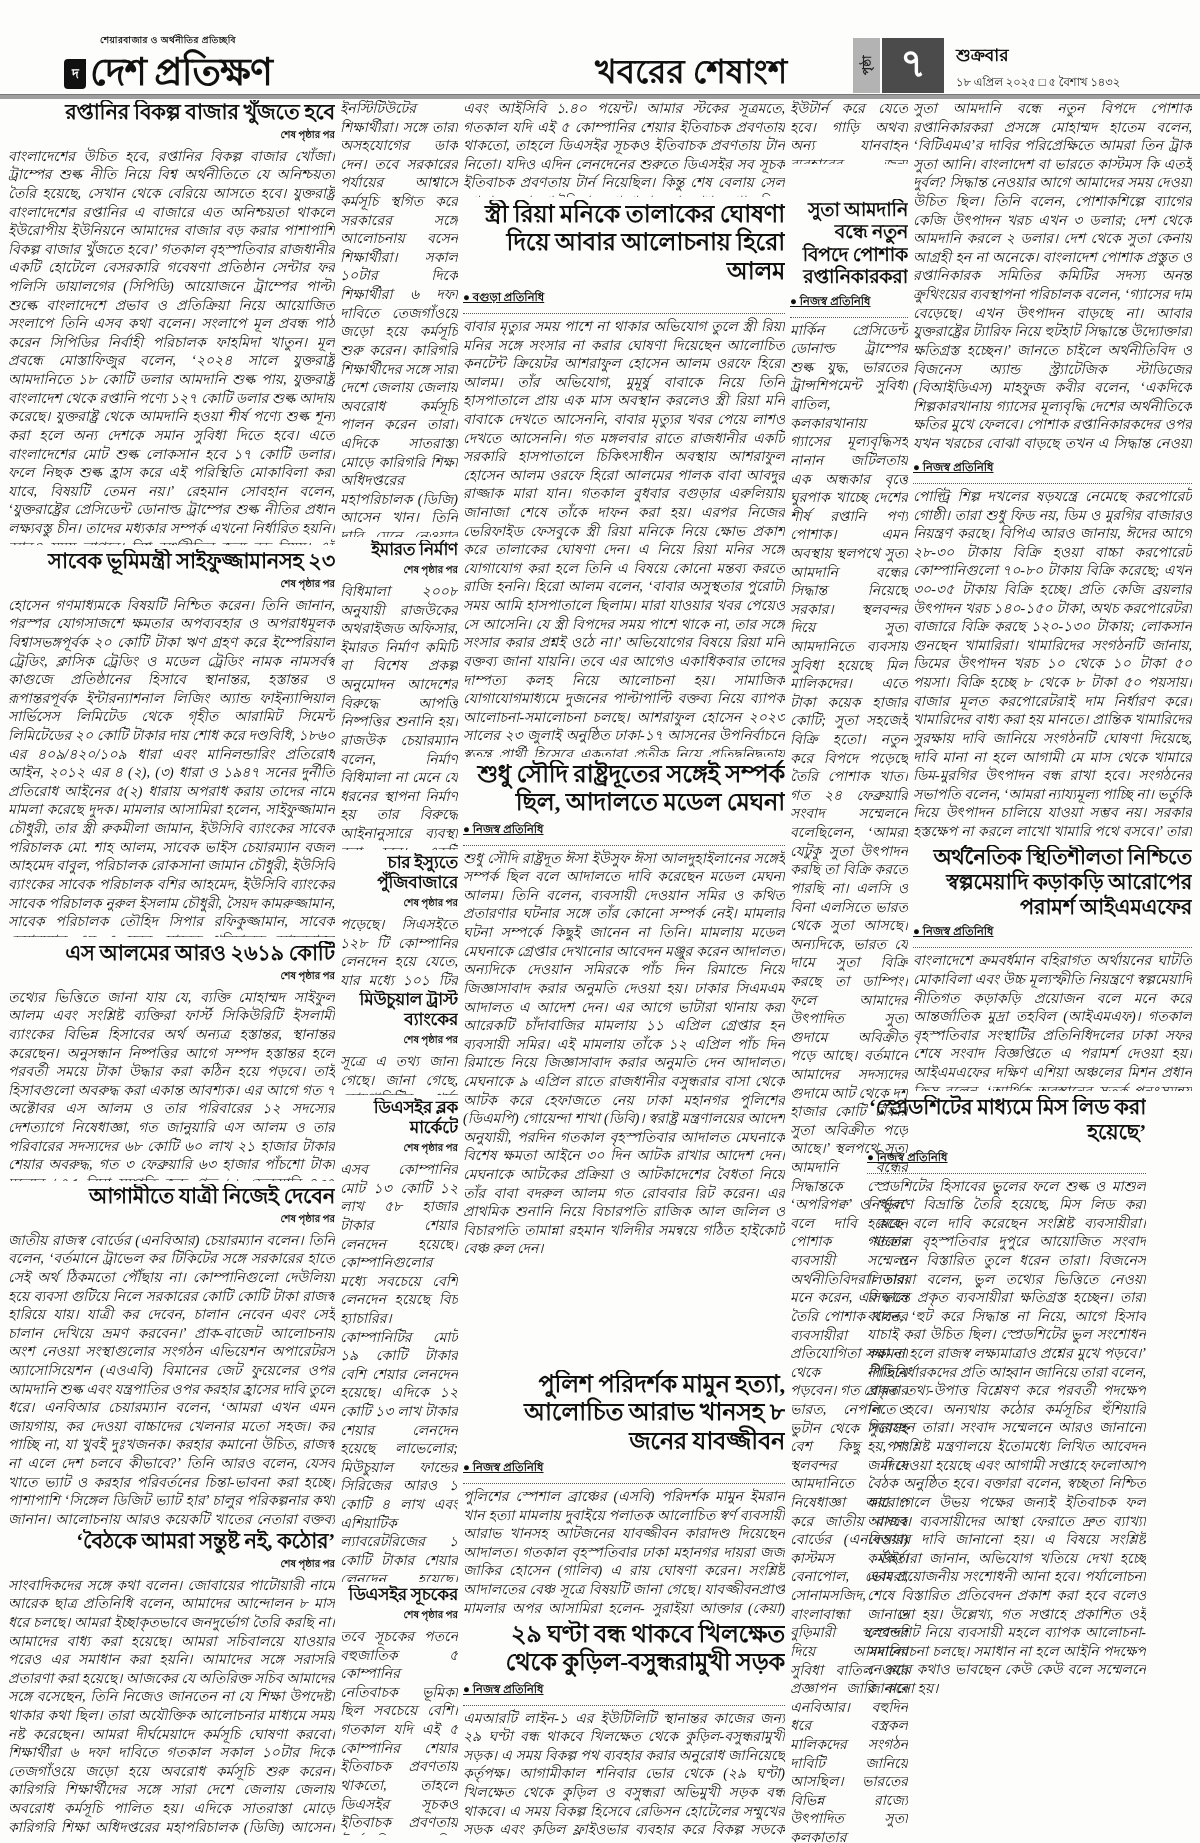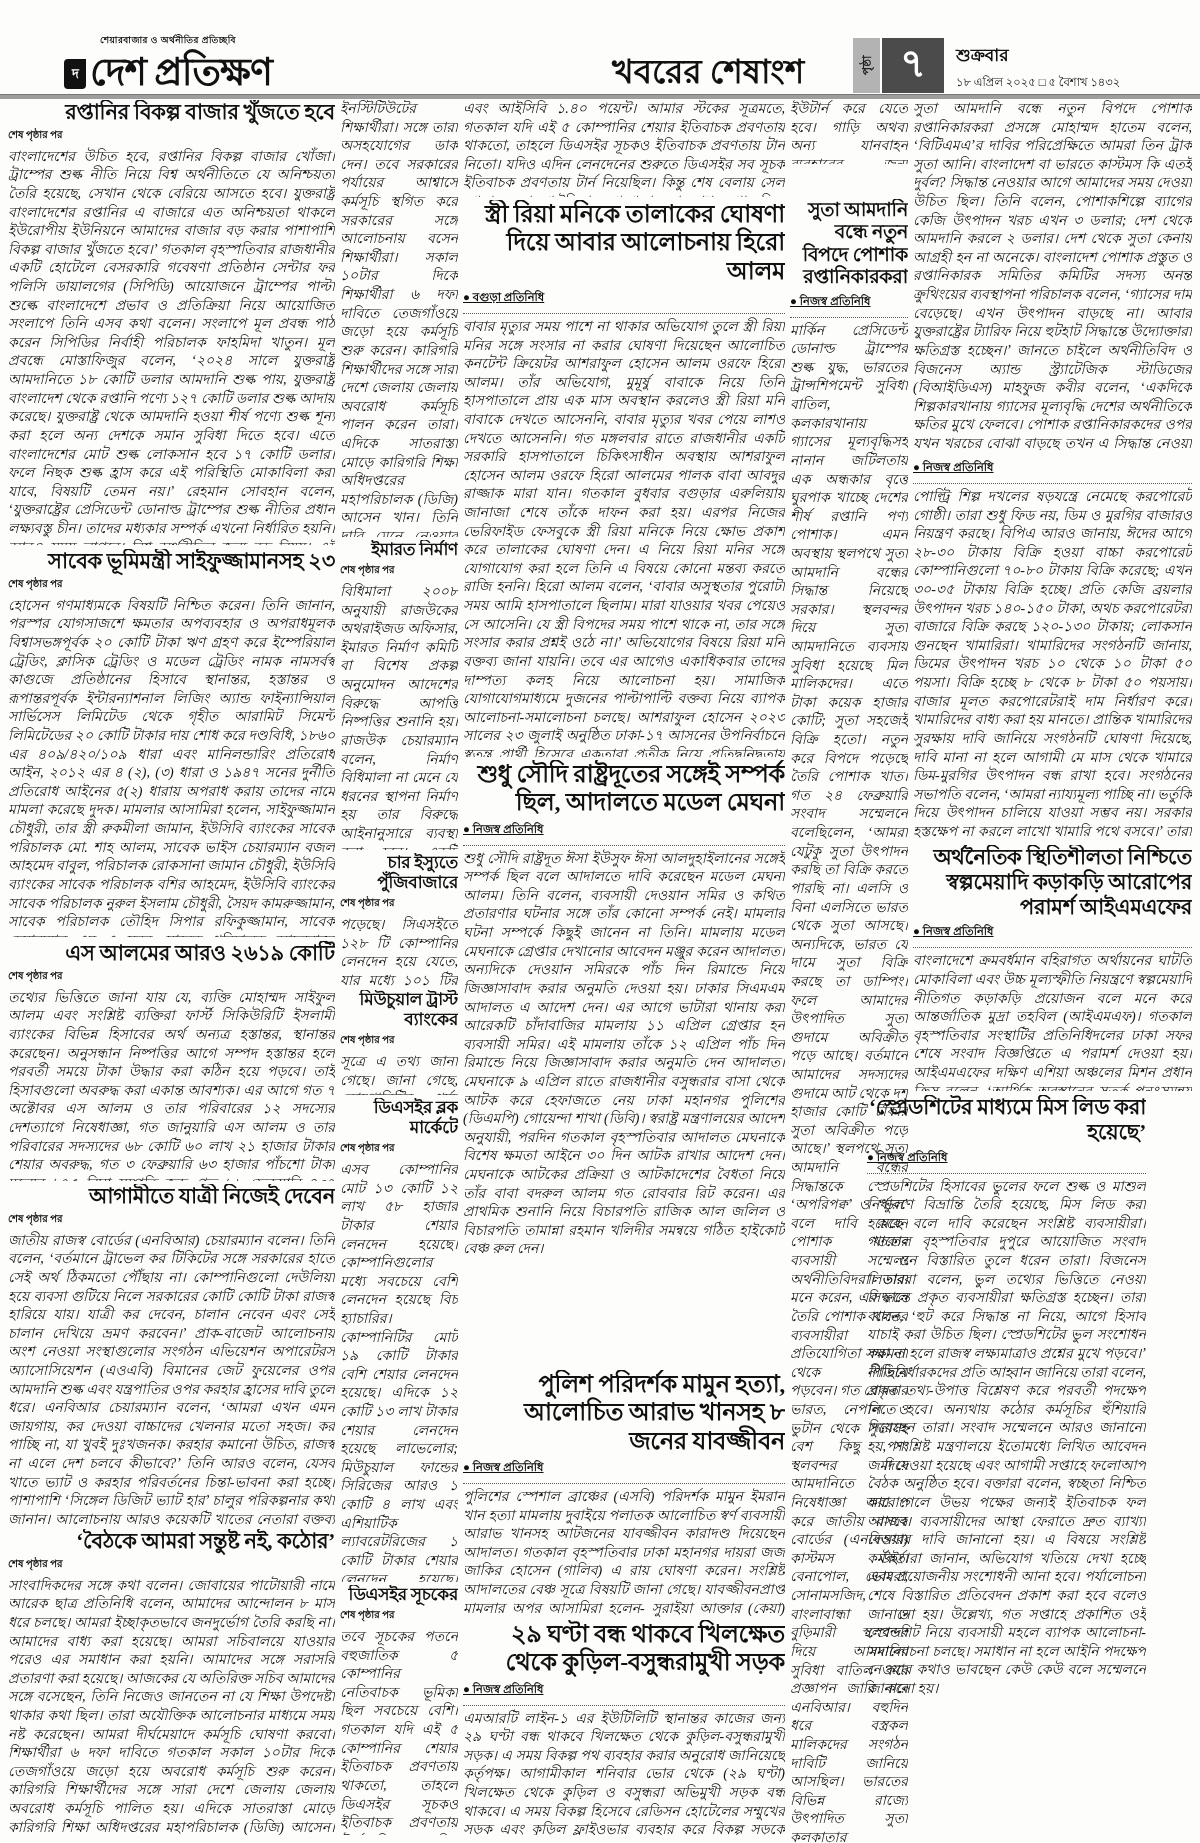--- a/index.html
+++ b/index.html
@@ -4,37 +4,37 @@
 <style>
   html,body{margin:0;padding:0;}
   body{
     width:1200px;height:1843px;position:relative;background:#fdfdfb;color:#111;
     font-family:"Liberation Serif",serif;overflow:hidden;
   }
   
   .tagline{position:absolute;left:100px;top:33px;font-size:9px;font-weight:bold;letter-spacing:.5px;}
   .masthead{position:absolute;left:64px;top:42px;font-size:38px;font-weight:bold;letter-spacing:-1px;display:flex;align-items:center;gap:4px;}
   .logo{width:22px;height:30px;background:#111;border-radius:4px 0 4px 4px;color:#fff;font-size:13px;display:flex;align-items:center;justify-content:center;font-weight:bold;}
-  .section-title{position:absolute;left:612px;top:46px;font-size:33px;font-weight:bold;}
+  .section-title{position:absolute;left:595px;top:46px;font-size:33px;font-weight:bold;}
   .pagebox-label{position:absolute;left:853px;top:38px;width:27px;height:55px;background:#b3b3b3;color:#222;
     writing-mode:vertical-rl;transform:rotate(180deg);display:flex;align-items:center;justify-content:center;font-size:12px;font-weight:bold;}
   .pagebox-num{position:absolute;left:882px;top:38px;width:62px;height:55px;background:#4b4b4b;color:#fff;
     display:flex;align-items:center;justify-content:center;font-size:40px;font-weight:bold;}
   .datewrap{position:absolute;left:956px;top:42px;}
   .day{font-size:17px;font-weight:bold;}
   .dateline{font-size:11.5px;margin-top:4px;}
   .rule{position:absolute;left:0;top:94px;width:1200px;height:4px;background:#9e9e9e;border-top:1px solid #777;}
   
   .art{position:absolute;overflow:hidden;}
   .hl{font-weight:bold;text-align:right;line-height:1.18;letter-spacing:-.3px;}
   .hl21{font-size:21px;}
   .hl24{font-size:24px;}
   .hl19{font-size:19px;}
   .hl16{font-size:17px;}
-  .marker{font-size:10px;font-weight:bold;text-align:left;margin:2px 0 3px;}
+  .marker{font-size:10px;font-weight:bold;text-align:right;margin:2px 0 3px;}
   .byline{font-size:11.5px;font-weight:bold;margin:4px 0 0;padding-bottom:5px;border-bottom:1px dotted #555;text-decoration:underline;}
   .body{font-size:14px;line-height:1.33;text-align:justify;margin-top:4px;font-style:italic;}
   .body.nohead{margin-top:0;}
 </style>
 </head>
 <body>
 
 <div class="tagline">শেয়ারবাজার ও অর্থনীতির প্রতিচ্ছবি</div>
 <div class="masthead">
   <span class="logo">দ</span>

